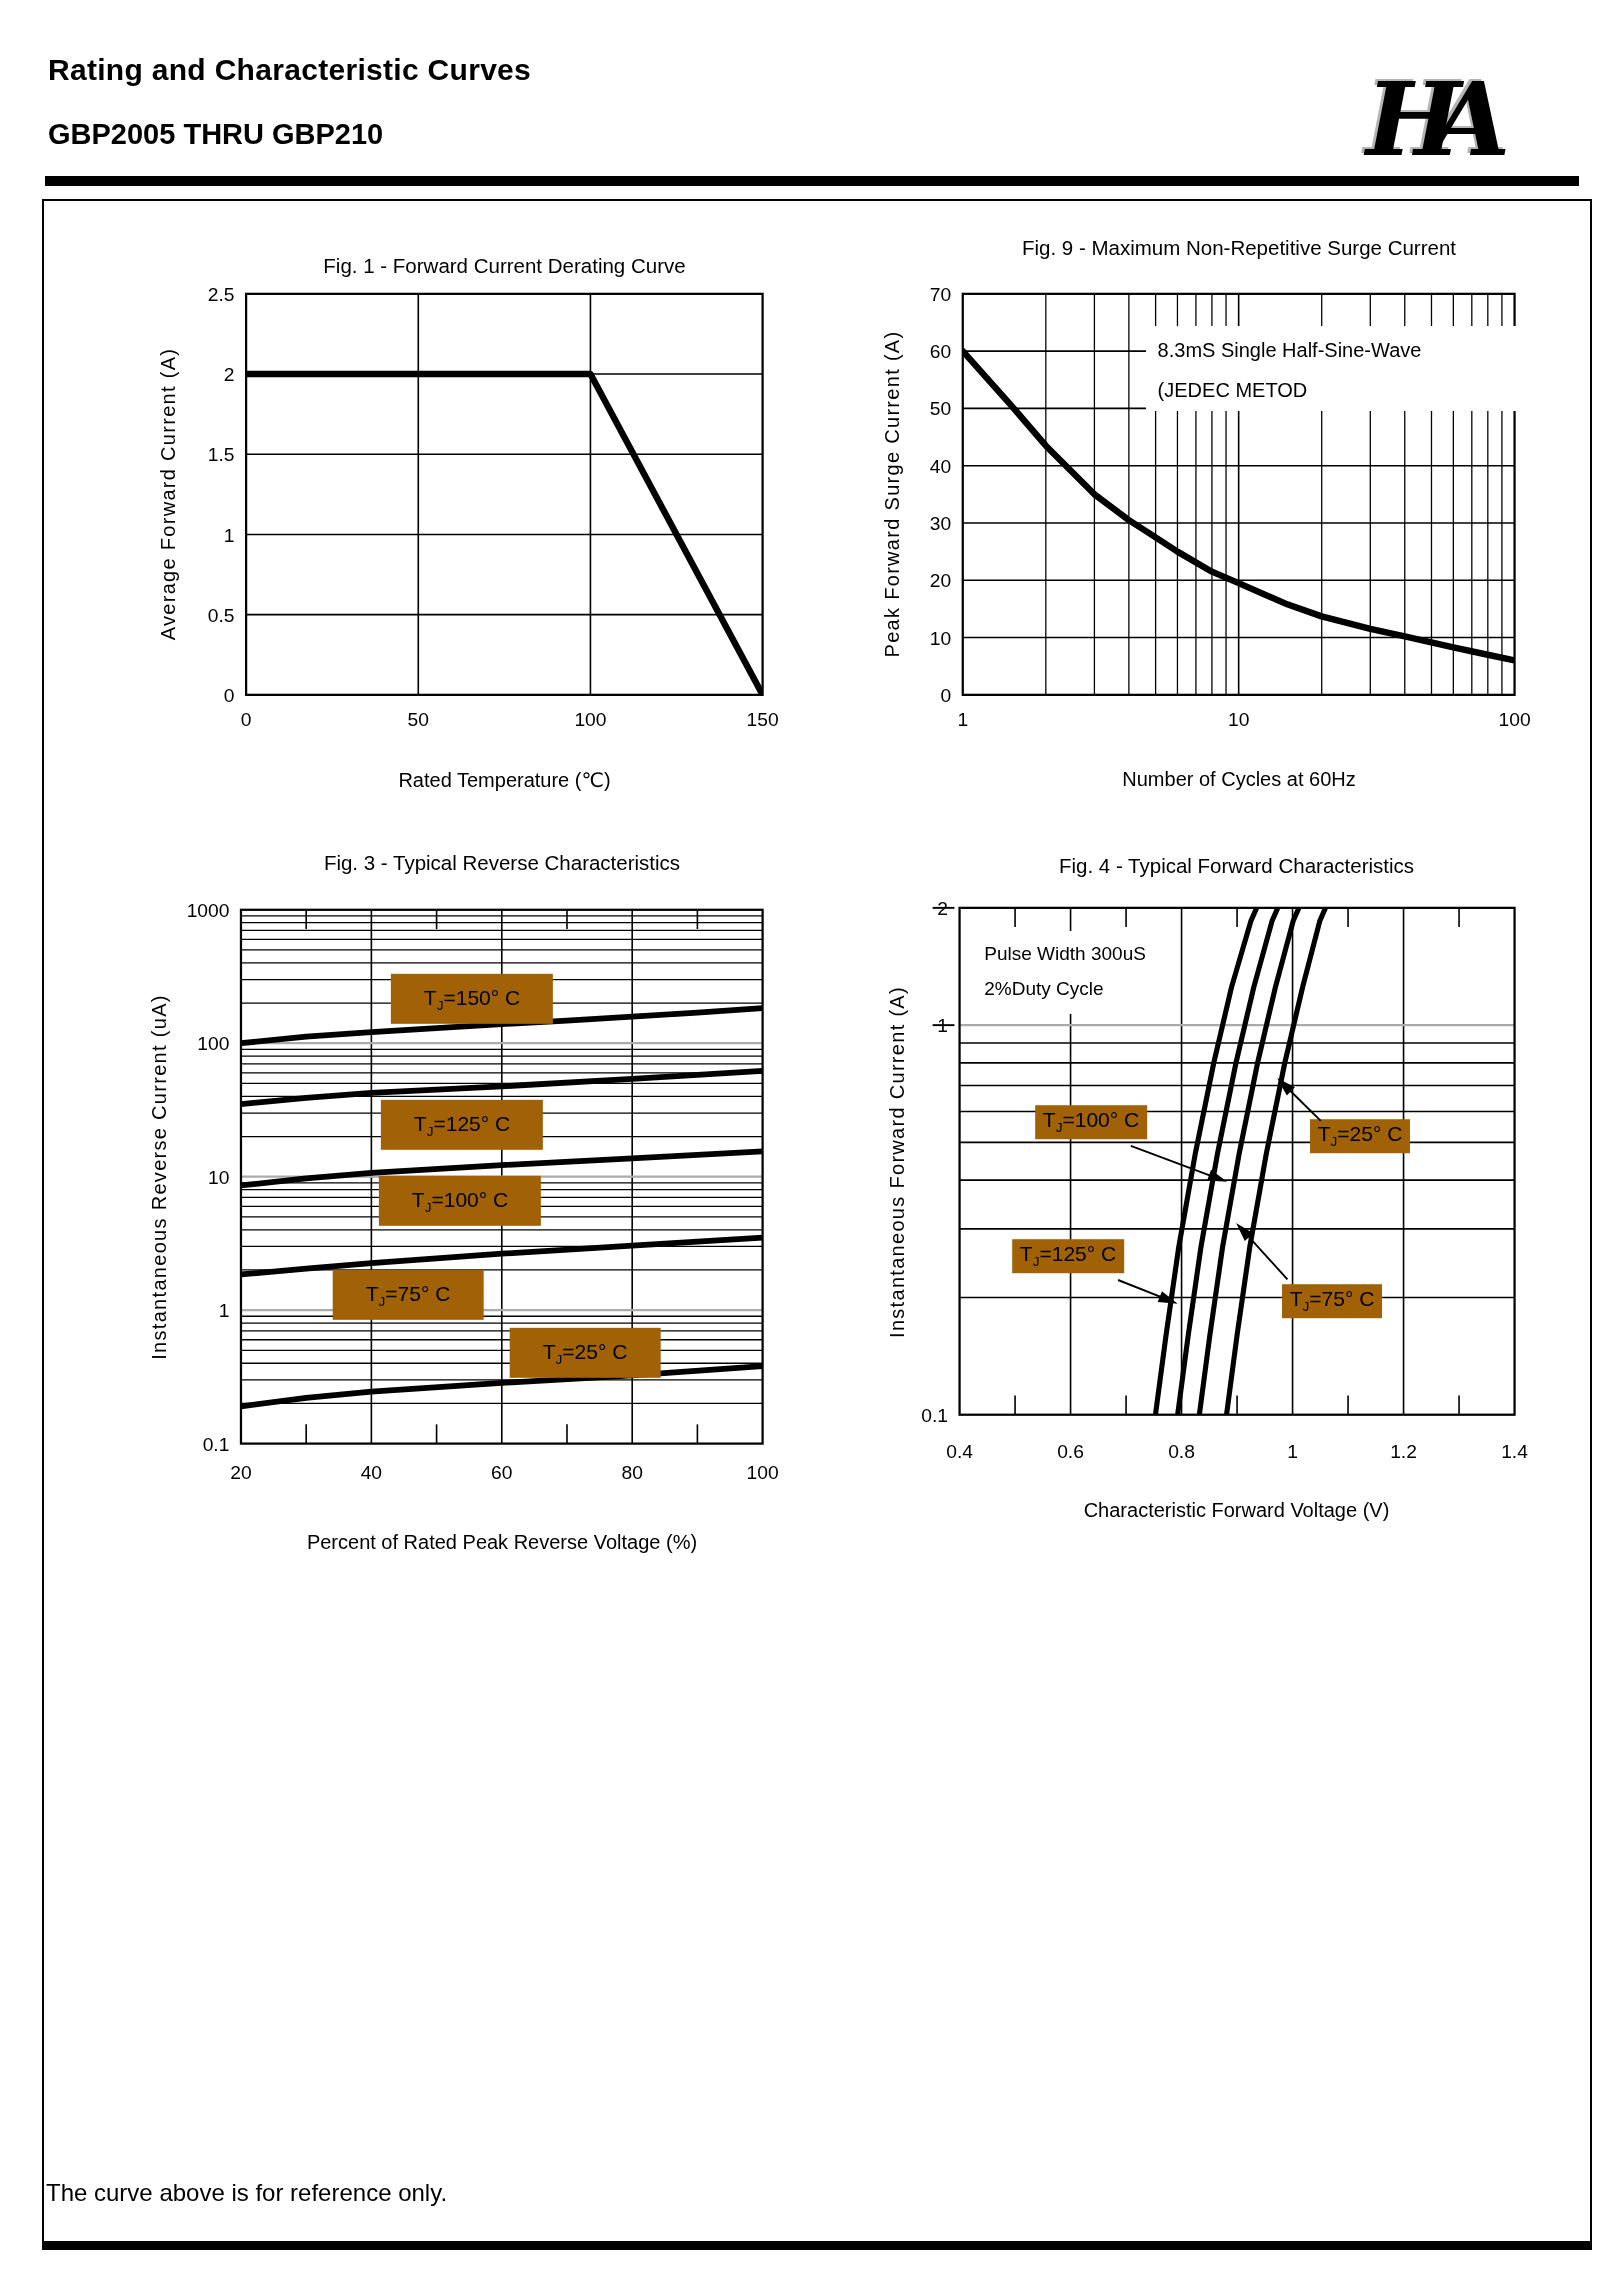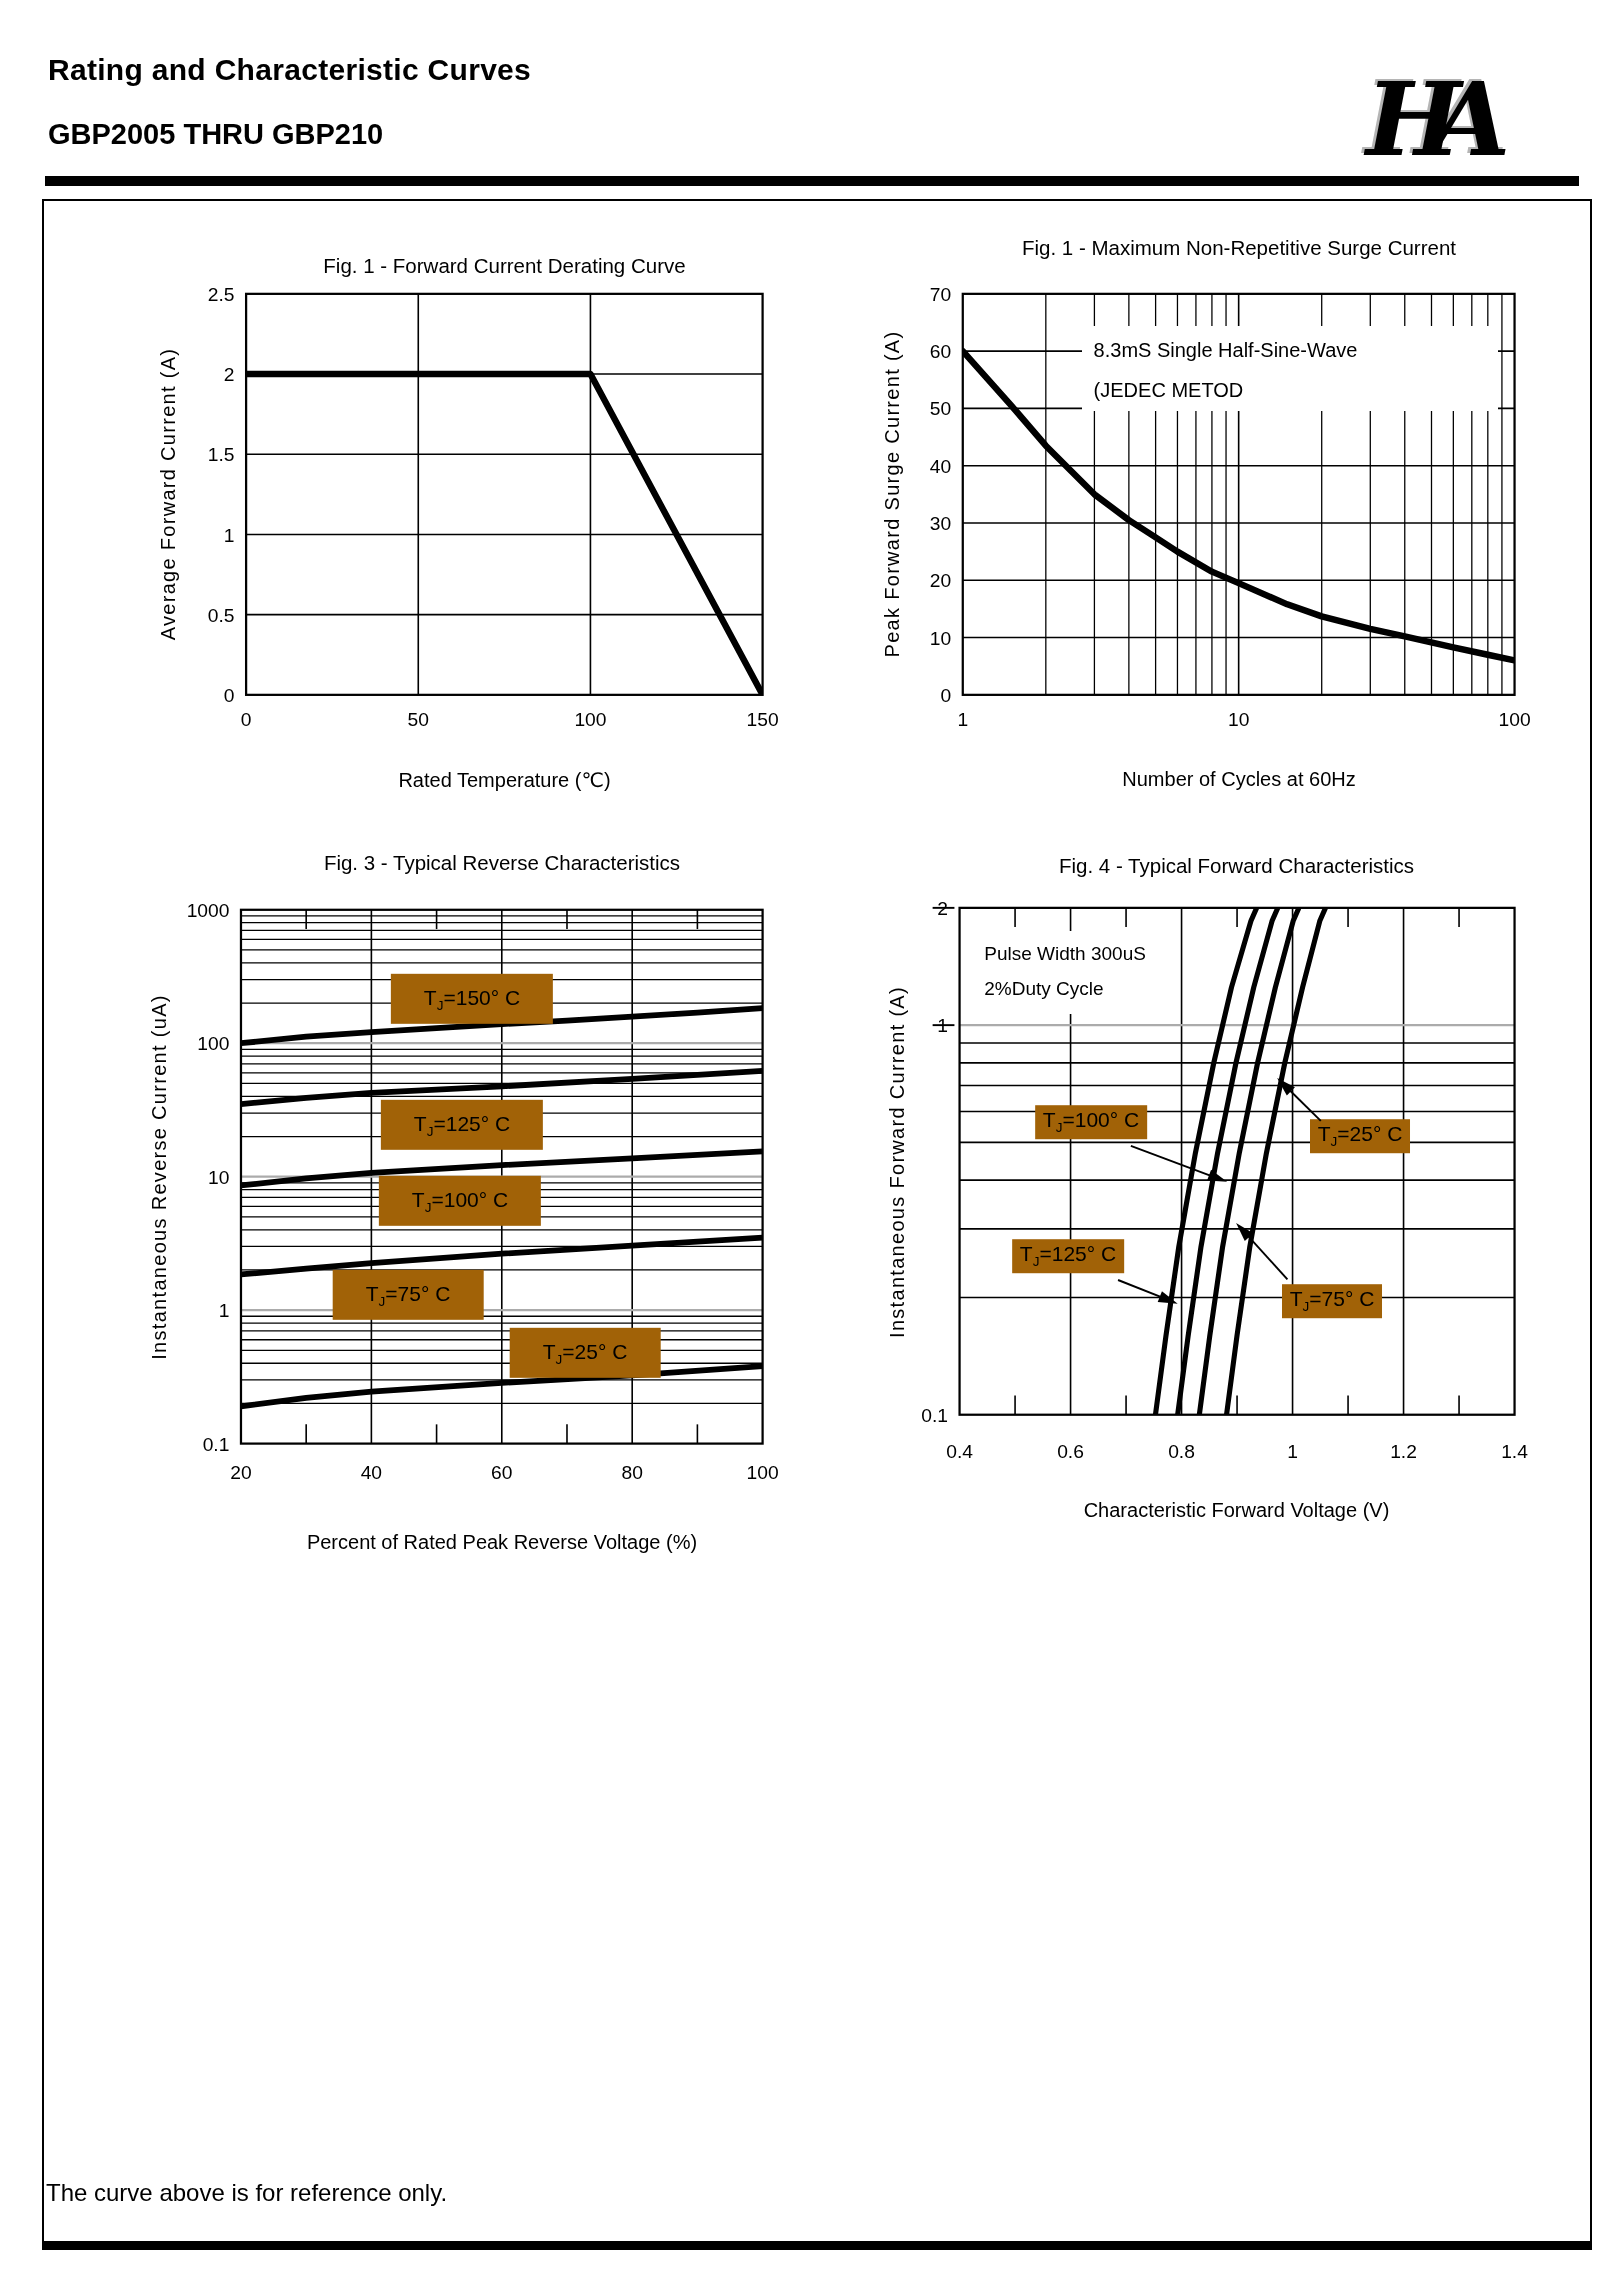--- a/index.html
+++ b/index.html
@@ -17,21 +17,21 @@
   .ftitle{position:absolute;text-align:center;font-size:20.5px;z-index:2;white-space:nowrap;}
   .xlab{position:absolute;text-align:center;font-size:20px;z-index:2;white-space:nowrap;}
   .ylab{position:absolute;transform:translate(-50%,-50%) rotate(-90deg);white-space:nowrap;
         font-size:20px;letter-spacing:1.3px;z-index:2;}
   .tj{position:absolute;transform:translate(-50%,-50%);background:#a16207;font-size:21px;
       white-space:nowrap;z-index:3;}
   .tj sub{font-size:13.5px;}
   .tj-lg{padding:11.6px 33px;}
   .tj-sm{padding:3.2px 7.7px;}
   .ann-box{position:absolute;background:#fff;z-index:3;box-sizing:border-box;}
-  #fig2-ann{left:1082px;top:326px;width:416px;height:85px;font-size:20px;line-height:40px;
+  #fig2-ann{left:1146px;top:326px;width:416px;height:85px;font-size:20px;line-height:40px;
             padding:3.9px 0 0 11.6px;}
   #fig4-pulse{left:974px;top:931px;padding:5.1px 11.6px 7.7px 10.3px;font-size:19px;line-height:35px;}
   .footer-note{left:46px;top:2179px;font-size:24px;z-index:2;}
   svg.layer{position:absolute;left:0;top:0;z-index:1;}
   svg#arrow-svg{z-index:4;}
   .ticktext{font-family:"Liberation Sans","DejaVu Sans",sans-serif;font-size:30px;}
 </style>
 </head>
 <body>
 
@@ -256,21 +256,21 @@
         </g>
         <g>
           <text x="1477" y="1426" text-anchor="end" class="ticktext">2</text>
           <text x="1477" y="1608.7887883962098" text-anchor="end" class="ticktext">1</text>
           <text x="1477" y="2216" text-anchor="end" class="ticktext">0.1</text>
         </g>
       </g>
     </svg>
 
   <div class="ftitle" style="left:246px;top:254px;width:517px;">Fig. 1 - Forward Current Derating Curve</div>
-  <div class="ftitle" style="left:963px;top:236px;width:552px;">Fig. 1 - Maximum Non-Repetitive Surge Current</div>
+  <div class="ftitle" style="left:963px;top:236px;width:552px;">Fig. 9 - Maximum Non-Repetitive Surge Current</div>
   <div class="ftitle" style="left:241px;top:851px;width:522px;">Fig. 3 - Typical Reverse Characteristics</div>
   <div class="ftitle" style="left:959px;top:854px;width:555px;">Fig. 4 - Typical Forward Characteristics</div>
 
   <div class="xlab" style="left:246px;top:768px;width:517px;">Rated Temperature (℃)</div>
   <div class="xlab" style="left:963px;top:768px;width:552px;">Number of Cycles at 60Hz</div>
   <div class="xlab" style="left:241px;top:1531px;width:522px;">Percent of Rated Peak Reverse Voltage (%)</div>
   <div class="xlab" style="left:959px;top:1499px;width:555px;">Characteristic Forward Voltage (V)</div>
 
   <div class="ylab" style="left:168px;top:494px;">Average Forward Current (A)</div>
   <div class="ylab" style="left:892px;top:494px;">Peak Forward Surge Current (A)</div>

